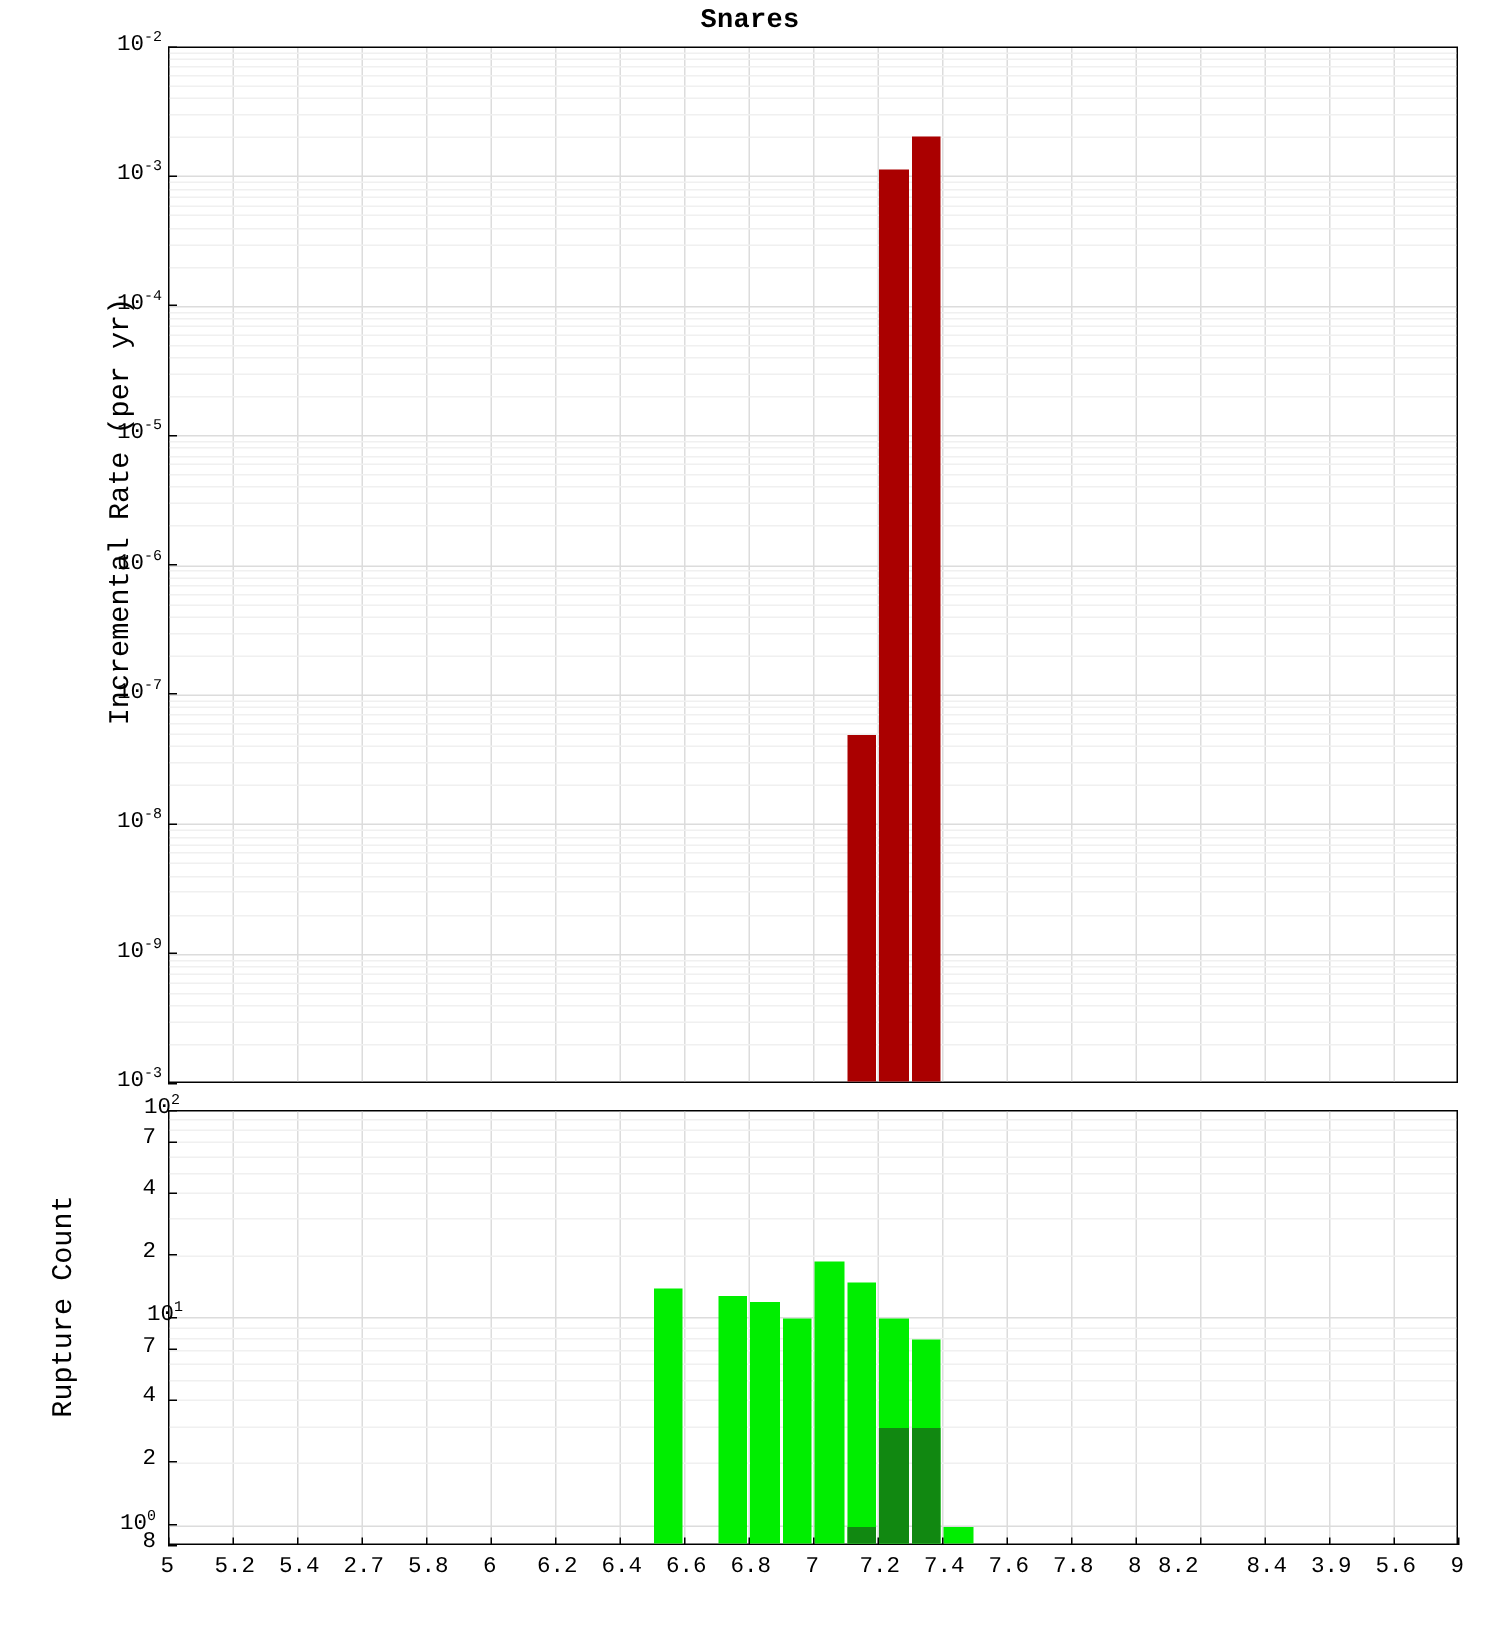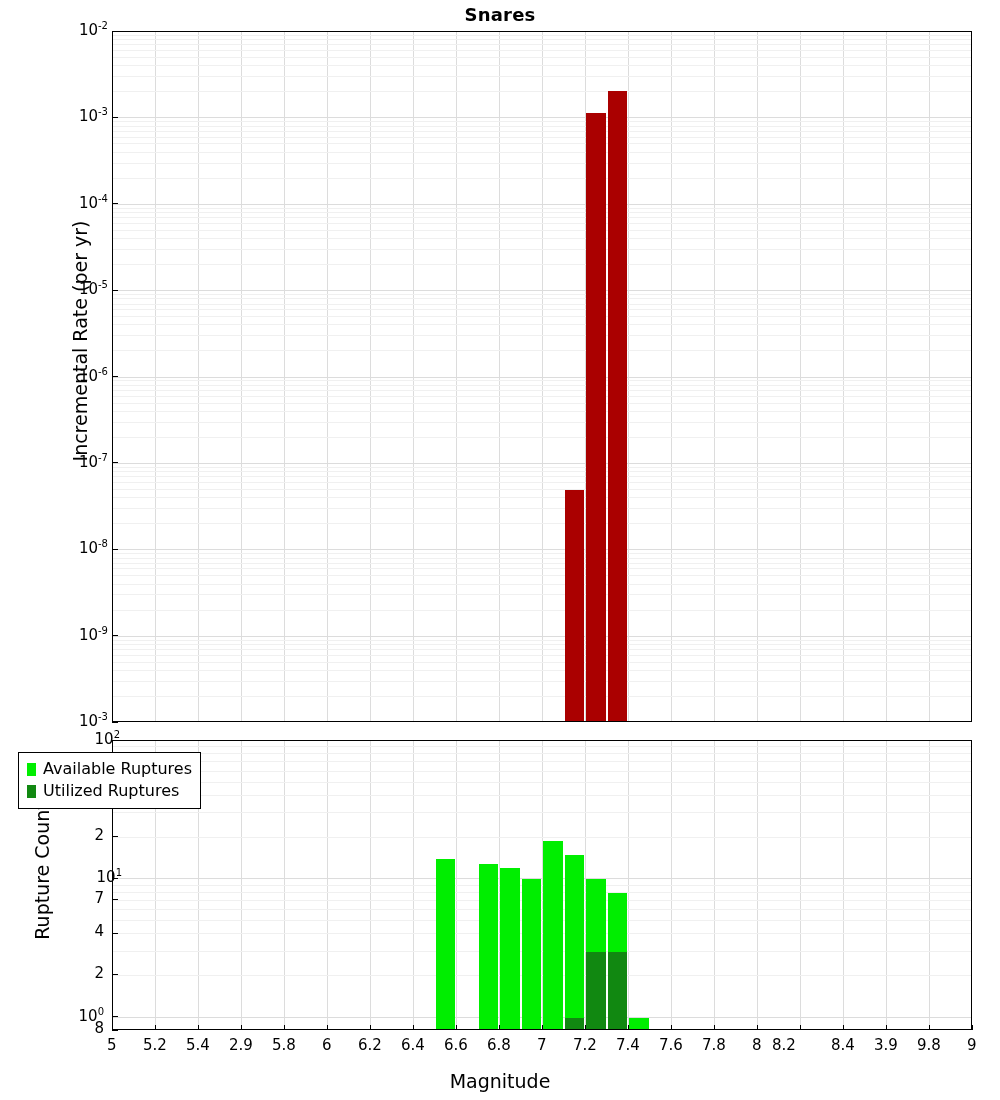--- a/index.html
+++ b/index.html
@@ -4,21 +4,21 @@
 <style>
   html,body{margin:0;padding:0;}
   body{
     width:1000px;height:1100px;
     background:#ffffff;
     font-family:"DejaVu Sans", sans-serif;
     color:#000;
     position:relative;
     overflow:hidden;
   }
-  .figure{position:absolute;left:0;top:0;width:820px;height:1100px;}
+  .figure{position:absolute;left:0;top:0;width:820px;height:1100px;font-family:Liberation Mono, monospace;}
 
   
   #chart-title{
     position:absolute;left:0;top:4px;width:1000px;text-align:center;
     font-size:18px;font-weight:bold;letter-spacing:0.2px;
   }
   #ylabel-top{
     position:absolute;
     left:-120px;top:330px;width:400px;text-align:center;
     transform:rotate(-90deg);transform-origin:50% 50%;
@@ -74,21 +74,20 @@
   #legend-bottom{left:18px;top:752px;}
 </style>
 </head>
 <body>
 
 <div class="figure">
 
   <div id="chart-title">Snares</div>
   <div id="ylabel-top">Incremental Rate (per yr)</div>
   <div id="ylabel-bottom">Rupture Count</div>
-  <div id="xlabel">Magnitude</div>
 
   <div id="panel-top" class="panel">
       <div class="grid-line grid-v grid-major" style="left: -1px;"></div>
       <div class="grid-line grid-v grid-major" style="left: 42px;"></div>
       <div class="grid-line grid-v grid-major" style="left: 85px;"></div>
       <div class="grid-line grid-v grid-major" style="left: 128px;"></div>
       <div class="grid-line grid-v grid-major" style="left: 171px;"></div>
       <div class="grid-line grid-v grid-major" style="left: 214px;"></div>
       <div class="grid-line grid-v grid-major" style="left: 257px;"></div>
       <div class="grid-line grid-v grid-major" style="left: 300px;"></div>
@@ -228,39 +227,29 @@
       <div class="bar" style="left: 451.5px; width: 19.5px; top: 113.946px; height: 176.054px; background: rgb(0, 238, 0);"></div>
       <div class="bar" style="left: 473px; width: 19.5px; top: 138.299px; height: 151.701px; background: rgb(0, 238, 0);"></div>
       <div class="bar" style="left: 494.5px; width: 19.5px; top: 151.701px; height: 138.299px; background: rgb(0, 238, 0);"></div>
       <div class="bar" style="left: 516px; width: 19.5px; top: 276.597px; height: 13.4025px; background: rgb(0, 238, 0);"></div>
       <div class="bar" style="left: 451.5px; width: 19.5px; top: 276.597px; height: 13.4025px; background: rgb(17, 136, 17);"></div>
       <div class="bar" style="left: 473px; width: 19.5px; top: 210.612px; height: 79.3878px; background: rgb(17, 136, 17);"></div>
       <div class="bar" style="left: 494.5px; width: 19.5px; top: 210.612px; height: 79.3878px; background: rgb(17, 136, 17);"></div>
     </div>
 
 
-  <div id="legend-bottom" class="legend" style="z-index: 10;">
-    <div class="legend-row">
-      <span class="legend-swatch" style="background:#00ee00"></span>
-      <span>Available Ruptures</span>
-    </div>
-    <div class="legend-row">
-      <span class="legend-swatch" style="background:#118811"></span>
-      <span>Utilized Ruptures</span>
-    </div>
-  </div>
 
 <div class="tickmark" style="left: 111.5px; top: 1025px; width: 1px; height: 5px;"></div>
     <div class="tick-label" style="top: 1036px; left: 107px;">5</div>
     <div class="tickmark" style="left: 154.5px; top: 1025px; width: 1px; height: 5px;"></div>
     <div class="tick-label" style="top: 1036px; left: 143px;">5.2</div>
     <div class="tickmark" style="left: 197.5px; top: 1025px; width: 1px; height: 5px;"></div>
     <div class="tick-label" style="top: 1036px; left: 186px;">5.4</div>
     <div class="tickmark" style="left: 240.5px; top: 1025px; width: 1px; height: 5px;"></div>
-    <div class="tick-label" style="top: 1036px; left: 229px;">2.9</div>
+    <div class="tick-label" style="top: 1036px; left: 229px;">2.7</div>
     <div class="tickmark" style="left: 283.5px; top: 1025px; width: 1px; height: 5px;"></div>
     <div class="tick-label" style="top: 1036px; left: 272px;">5.8</div>
     <div class="tickmark" style="left: 326.5px; top: 1025px; width: 1px; height: 5px;"></div>
     <div class="tick-label" style="top: 1036px; left: 322px;">6</div>
     <div class="tickmark" style="left: 369.5px; top: 1025px; width: 1px; height: 5px;"></div>
     <div class="tick-label" style="top: 1036px; left: 358px;">6.2</div>
     <div class="tickmark" style="left: 412.5px; top: 1025px; width: 1px; height: 5px;"></div>
     <div class="tick-label" style="top: 1036px; left: 401px;">6.4</div>
     <div class="tickmark" style="left: 455.5px; top: 1025px; width: 1px; height: 5px;"></div>
     <div class="tick-label" style="top: 1036px; left: 444px;">6.6</div>
@@ -278,21 +267,21 @@
     <div class="tick-label" style="top: 1036px; left: 702px;">7.8</div>
     <div class="tickmark" style="left: 756.5px; top: 1025px; width: 1px; height: 5px;"></div>
     <div class="tick-label" style="top: 1036px; left: 752px;">8</div>
     <div class="tickmark" style="left: 799.5px; top: 1025px; width: 1px; height: 5px;"></div>
     <div class="tick-label" style="top: 1036px; left: 772px;">8.2</div>
     <div class="tickmark" style="left: 842.5px; top: 1025px; width: 1px; height: 5px;"></div>
     <div class="tick-label" style="top: 1036px; left: 831px;">8.4</div>
     <div class="tickmark" style="left: 885.5px; top: 1025px; width: 1px; height: 5px;"></div>
     <div class="tick-label" style="top: 1036px; left: 874px;">3.9</div>
     <div class="tickmark" style="left: 928.5px; top: 1025px; width: 1px; height: 5px;"></div>
-    <div class="tick-label" style="top: 1036px; left: 917px;">9.8</div>
+    <div class="tick-label" style="top: 1036px; left: 917px;">5.6</div>
     <div class="tickmark" style="left: 971.5px; top: 1025px; width: 1px; height: 5px;"></div>
     <div class="tick-label" style="top: 1036px; left: 967px;">9</div>
     <div class="tickmark" style="left: 112px; top: 721.5px; width: 6px; height: 1px;"></div>
     <div class="exp-label" style="top: 711px; left: 4px; width: 104px;">10<sup>-3</sup></div>
     <div class="tickmark" style="left: 112px; top: 635.125px; width: 6px; height: 1px;"></div>
     <div class="exp-label" style="top: 624.625px; left: 4px; width: 104px;">10<sup>-9</sup></div>
     <div class="tickmark" style="left: 112px; top: 548.75px; width: 6px; height: 1px;"></div>
     <div class="exp-label" style="top: 538.25px; left: 4px; width: 104px;">10<sup>-8</sup></div>
     <div class="tickmark" style="left: 112px; top: 462.375px; width: 6px; height: 1px;"></div>
     <div class="exp-label" style="top: 451.875px; left: 4px; width: 104px;">10<sup>-7</sup></div>

